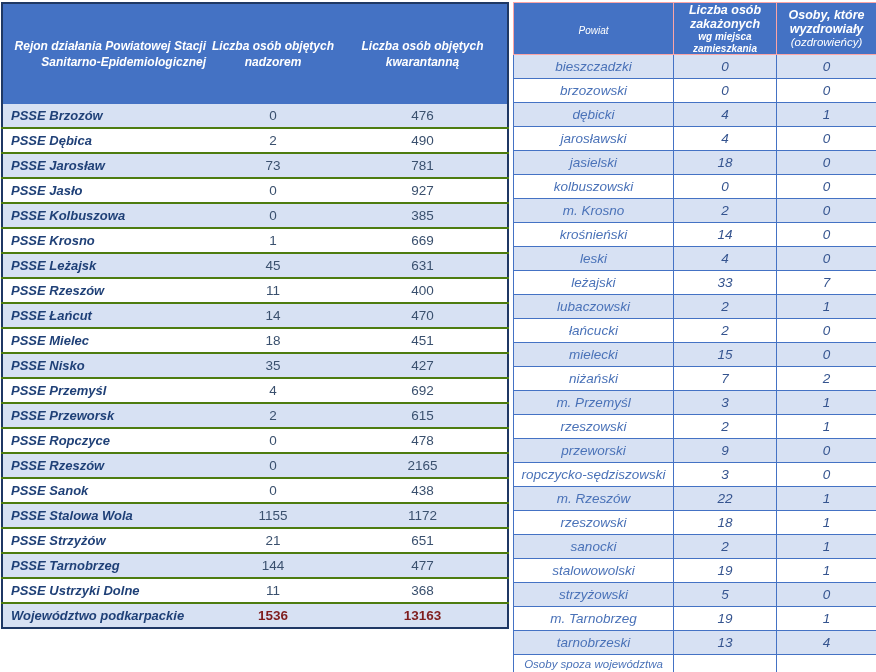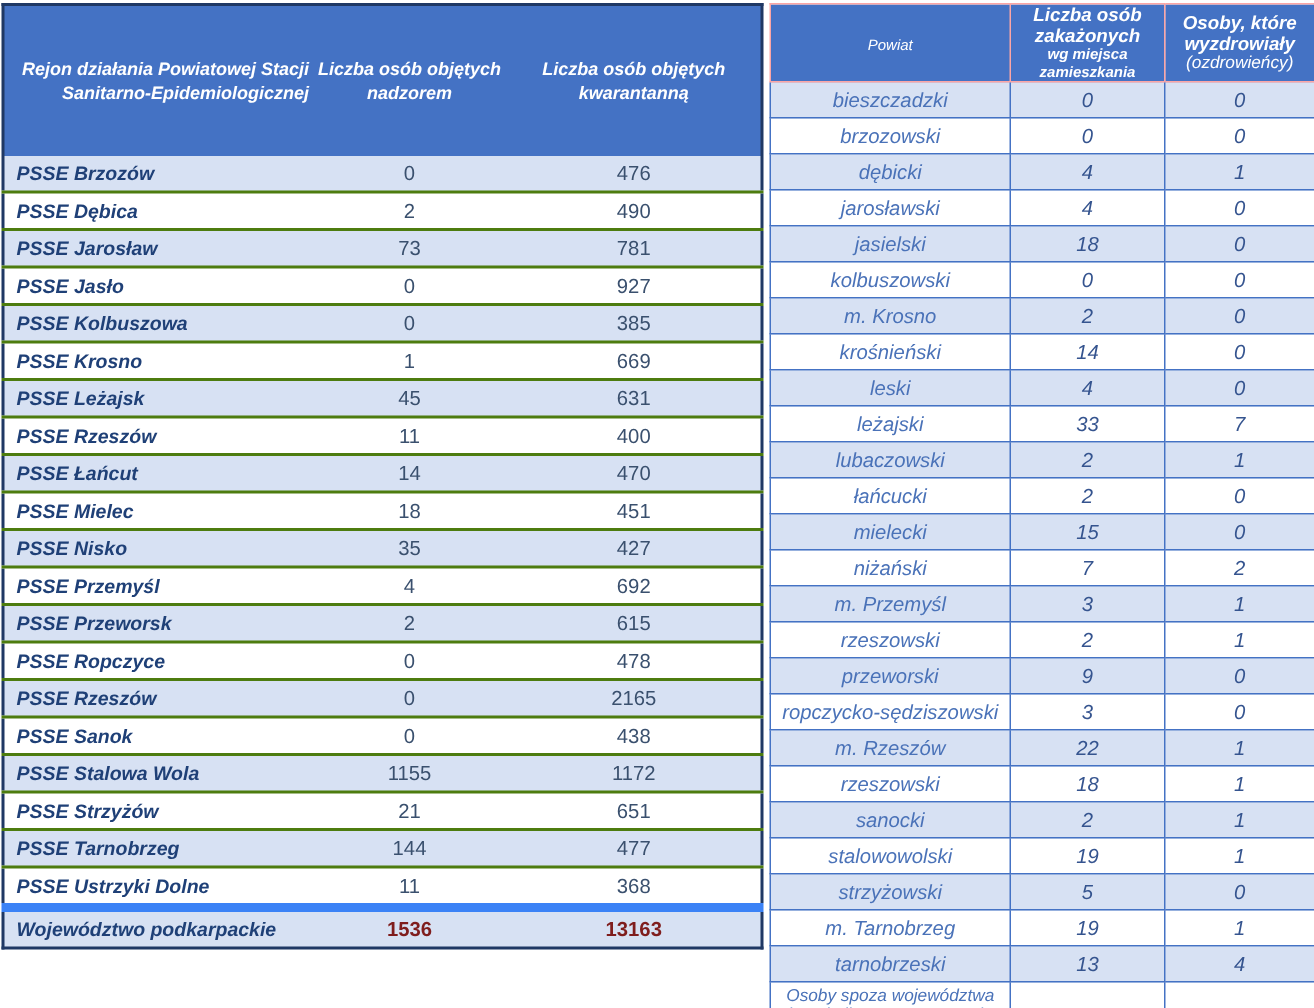--- a/index.html
+++ b/index.html
@@ -59,21 +59,21 @@
     padding-left: 8px;
   }
   table.ltable td.num {
     text-align: center;
     color: #3A506E;
     font-size: 13.5px;
   }
   table.ltable tfoot td {
     background: #D7E1F3;
     height: 21px;
-    border-top: 6px solid #3b82f6;
+    border-top: 2px solid #3b82f6;
     vertical-align: middle;
   }
   table.ltable tfoot td.name { font-size: 13px; }
   table.ltable tfoot td.num {
     font-weight: bold;
     color: #7f1d1d;
   }
 
   
   table.rtable {

